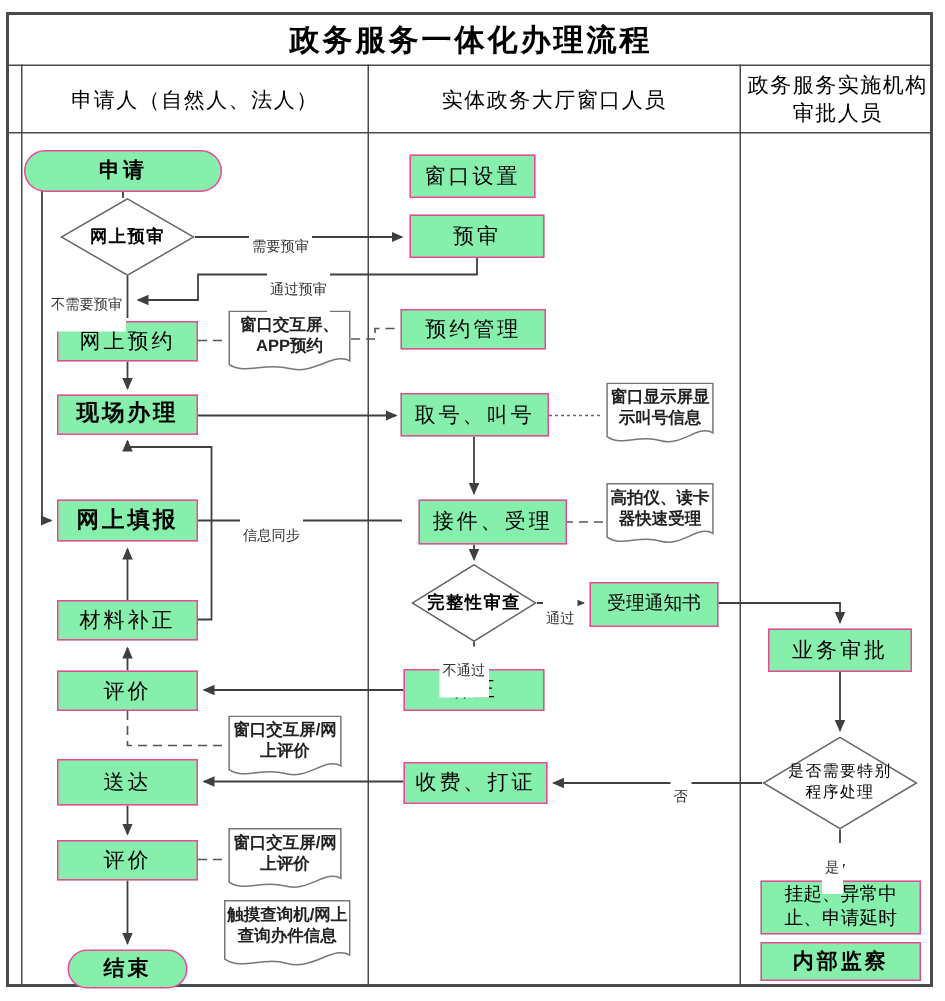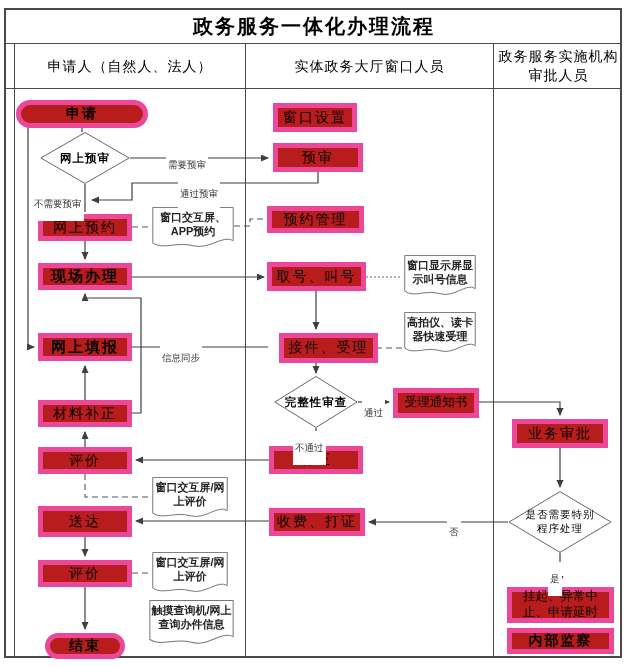--- a/index.html
+++ b/index.html
@@ -12,21 +12,21 @@
   .title{
     position:absolute;left:6px;top:10px;width:616px;height:33px;
     display:flex;align-items:center;justify-content:center;
     font-size:20px;font-weight:bold;letter-spacing:2px;
   }
   .lane-label{
     position:absolute;display:flex;align-items:center;justify-content:center;
     font-size:14px;letter-spacing:1px;text-align:center;line-height:1.35;
   }
   .box{
-    position:absolute;background:#b91c1c;border:5px solid #ec4899;box-sizing:border-box;
+    position:absolute;background:#86efac;border:1px solid #ec4899;box-sizing:border-box;
     display:flex;align-items:center;justify-content:center;
     font-size:14px;letter-spacing:2px;z-index:3;text-align:center;line-height:1.25;
   }
   .stadium{border-radius:15px;font-weight:600;}
   .boldnode{font-weight:bold;font-size:15px;}
   .small2{font-size:12.5px;letter-spacing:0;}
   .diamond{position:absolute;z-index:3;}
   .diamond svg,.doc svg{position:absolute;left:0;top:0;width:100%;height:100%;}
   .diamond span{
     position:absolute;left:0;top:0;width:100%;height:100%;
@@ -152,21 +152,21 @@
         <path d="M1,1 H99 V78 C86,64 70,100 50,90 C30,80 14,100 1,84 Z" fill="#fff" stroke="#777" stroke-width="1" vector-effect="non-scaling-stroke"></path>
       </svg>
     <span>窗口交互屏、APP预约</span>
   </div>
   <div class="doc" style="left:404px;top:255px;width:72px;height:43px;">
     <svg viewBox="0 0 100 100" preserveAspectRatio="none">
         <path d="M1,1 H99 V78 C86,64 70,100 50,90 C30,80 14,100 1,84 Z" fill="#fff" stroke="#777" stroke-width="1" vector-effect="non-scaling-stroke"></path>
       </svg>
     <span>窗口显示屏显示叫号信息</span>
   </div>
-  <div class="doc" style="left:404px;top:312px;width:72px;height:43px;">
+  <div class="doc" style="left:404px;top:322px;width:72px;height:43px;">
     <svg viewBox="0 0 100 100" preserveAspectRatio="none">
         <path d="M1,1 H99 V78 C86,64 70,100 50,90 C30,80 14,100 1,84 Z" fill="#fff" stroke="#777" stroke-width="1" vector-effect="non-scaling-stroke"></path>
       </svg>
     <span>高拍仪、读卡器快速受理</span>
   </div>
   <div class="doc" style="left:152px;top:477px;width:76px;height:43px;">
     <svg viewBox="0 0 100 100" preserveAspectRatio="none">
         <path d="M1,1 H99 V78 C86,64 70,100 50,90 C30,80 14,100 1,84 Z" fill="#fff" stroke="#777" stroke-width="1" vector-effect="non-scaling-stroke"></path>
       </svg>
     <span>窗口交互屏/网上评价</span>

